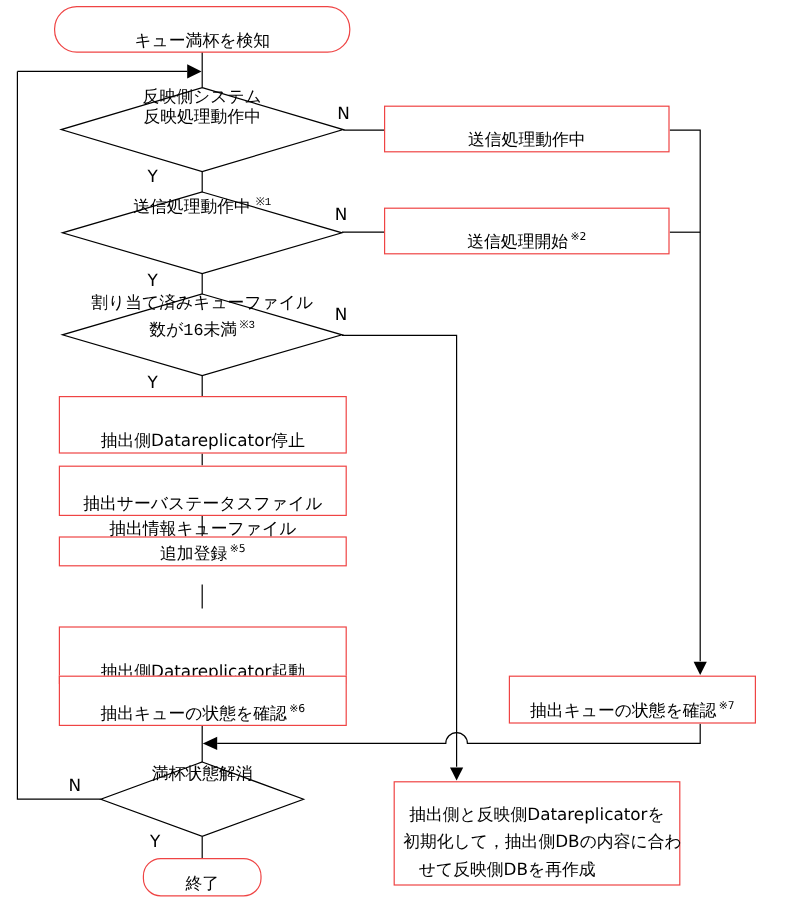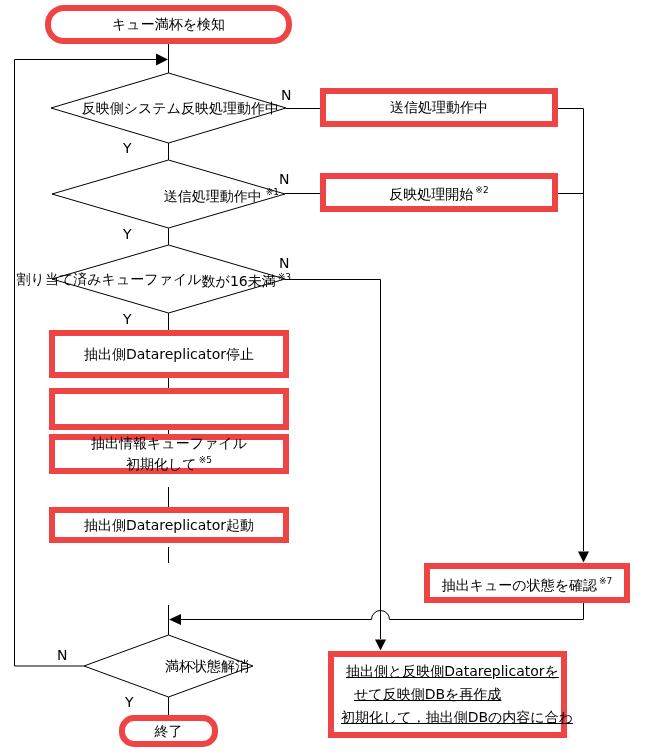--- a/index.html
+++ b/index.html
@@ -1,31 +1,31 @@
 <!DOCTYPE html>
 <html><head>
 <meta charset="utf-8">
 <style>
   html,body { margin:0; padding:0; background:#ffffff; }
   body { width:669px; height:753px; position:relative; overflow:hidden;
          font-family:"DejaVu Sans","Liberation Sans",sans-serif; color:#000; }
   .stage { position:absolute; left:0; top:0; width:669px; height:753px; }
   svg.connectors { position:absolute; left:0; top:0; }
-  .node { position:absolute; box-sizing:border-box; background:#fff; border:6px solid #ef4444;
-          display:flex; flex-direction:column; align-items:center; justify-content:center;
+  .node { position:absolute; box-sizing:border-box; background:#fff; border:1px solid #ef4444;
+          display:flex; flex-direction:column; align-items:center; justify-content:flex-end;
           text-align:center; font-size:14px; line-height:17px; }
   .terminator { border-radius:19px; }
   .terminator.end { border-radius:15px; }
-  .dlabel { position:absolute; display:flex; flex-direction:row; align-items:center;
-            justify-content:flex-end; text-align:center; font-size:14px; line-height:17px; }
+  .dlabel { position:absolute; display:flex; flex-direction:column; align-items:center;
+            justify-content:flex-start; text-align:center; font-size:14px; line-height:17px;font-family:Liberation Mono, monospace; }
   .branch { position:absolute; font-size:14px; line-height:16px; }
   .sup { font-size:9px; vertical-align:6px; margin-left:2px; letter-spacing:0; }
   .sp  { margin-left:4px; }
   .nl { white-space:nowrap; }
-  .reinit { align-items:flex-start; text-align:left; line-height:23px; padding-left:7px;text-decoration:underline; }
+  .reinit { align-items:flex-start; text-align:left; line-height:23px; padding-left:7px; }
   .reinit .l1 { margin-left:5px; }
   .reinit .l3 { margin-left:13px; }
 </style>
 </head>
 <body>
 
 <div class="stage">
 
   <svg class="connectors" width="669" height="753" viewBox="0 0 669 753">
     <g stroke="#000" stroke-width="1" fill="none">
@@ -73,53 +73,57 @@
 
   <div class="node" style="left:320px;top:88px;width:238px;height:39px">
     <div class="nl"><span>送信処理動作中</span></div>
   </div>
 
   <div class="dlabel" style="left:58px;top:161px;width:221px;height:66px">
     <div class="nl"><span>送信処理動作中</span><span class="sup sp">※1</span></div>
   </div>
 
   <div class="node" style="left:320px;top:173px;width:238px;height:39px">
-    <div class="nl"><span>反映処理開始</span><span class="sup">※2</span></div>
+    <div class="nl"><span>送信処理開始</span><span class="sup">※2</span></div>
   </div>
 
   <div class="dlabel" style="left:46px;top:246px;width:245px;height:66px">
     <div class="nl"><span>割り当て済みキューファイル</span></div>
     <div class="nl"><span>数が16未満</span><span class="sup">※3</span></div>
   </div>
 
   <div class="node" style="left:49px;top:330px;width:240px;height:48px">
     <div class="nl"><span>抽出側Datareplicator停止</span></div>
   </div>
 
   <div class="node" style="left:49px;top:388px;width:240px;height:42px">
+    <div class="nl"><span>抽出サーバステータスファイル</span></div>
   </div>
 
-  <div class="node" style="left:49px;top:434px;width:240px;height:40px">
+  <div class="node" style="left:49px;top:447px;width:240px;height:25px">
     <div class="nl"><span>抽出情報キューファイル</span></div>
-    <div class="nl"><span>初期化して</span><span class="sup">※5</span></div>
+    <div class="nl"><span>追加登録</span><span class="sup">※5</span></div>
   </div>
 
-  <div class="node" style="left:49px;top:507px;width:240px;height:36px">
+  <div class="node" style="left:49px;top:522px;width:240px;height:48px">
     <div class="nl"><span>抽出側Datareplicator起動</span></div>
   </div>
 
+  <div class="node" style="left:49px;top:563px;width:240px;height:42px">
+    <div class="nl"><span>抽出キューの状態を確認</span><span class="sup">※6</span></div>
+  </div>
 
   <div class="node" style="left:424px;top:563px;width:206px;height:40px">
     <div class="nl"><span>抽出キューの状態を確認</span><span class="sup">※7</span></div>
   </div>
 
   <div class="node reinit" style="left:328px;top:651px;width:239px;height:87px">
     <div class="nl l1"><span>抽出側と反映側Datareplicatorを</span></div>
+    <div class="nl l2"><span>初期化して，抽出側DBの内容に合わ</span></div>
     <div class="nl l3"><span>せて反映側DBを再作成</span></div>
-    <div class="nl l2"><span>初期化して，抽出側DBの内容に合わ</span></div>
   </div>
 
   <div class="dlabel" style="left:88px;top:638px;width:161px;height:56px">
     <div class="nl"><span>満杯状態解消</span></div>
   </div>
 
   <div class="node terminator end" style="left:119px;top:715px;width:99px;height:32px">
     <div class="nl"><span>終了</span></div>
   </div>
 

